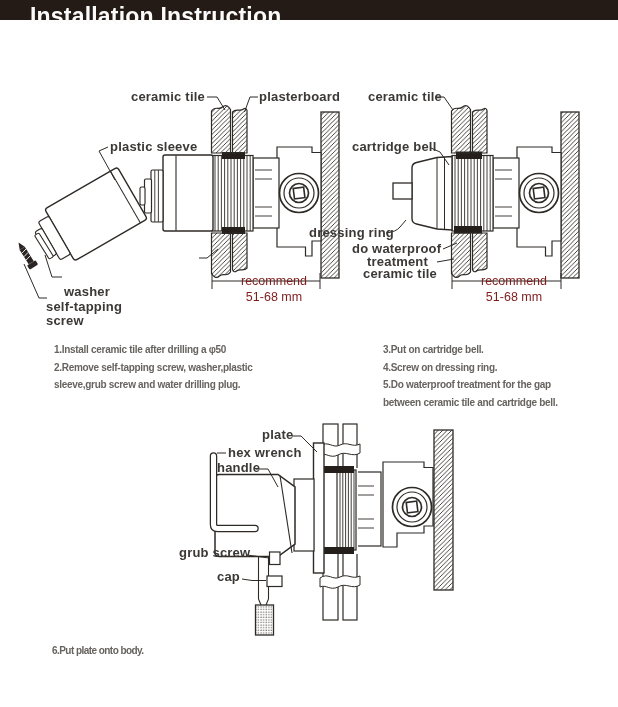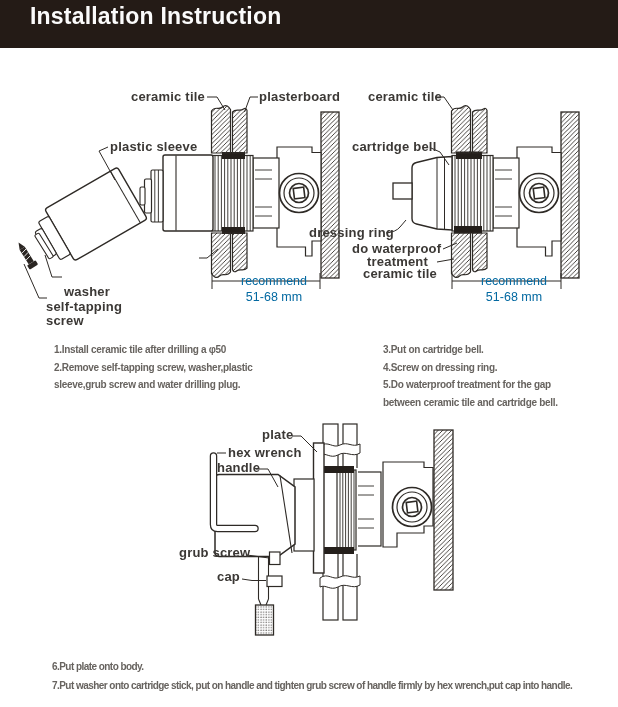--- a/index.html
+++ b/index.html
@@ -1,28 +1,28 @@
 <!DOCTYPE html>
 <html><head>
 <meta charset="utf-8">
 <style>
   html,body{margin:0;padding:0;background:#ffffff;}
   #page{position:relative;width:618px;height:707px;background:#ffffff;overflow:hidden;
         font-family:"Liberation Sans", sans-serif;}
-  #hdr{position:absolute;left:0;top:0;width:618px;height:48px;background:#241b16;}
+  #hdr{position:absolute;left:0;top:0;width:618px;height:20px;background:#241b16;}
   #hdr .t{position:absolute;left:30px;top:0;line-height:32px;font-size:23px;font-weight:700;
           color:#fbfbfb;letter-spacing:.2px;white-space:nowrap;}
   svg.art{position:absolute;left:0;top:0;}
   .lbl{position:absolute;font-size:13px;color:#3b3835;letter-spacing:.2px;white-space:pre-line;
        line-height:13.5px;font-weight:bold;}
   .lbl.two{line-height:14px;}
-  .dim{position:absolute;width:126px;text-align:center;font-size:12.5px;color:#0369a1;}
+  .dim{position:absolute;width:126px;text-align:center;font-size:12.5px;color:#7f1d1d;}
   .steps{position:absolute;font-size:10px;font-weight:700;color:#67635f;letter-spacing:-.3px;
          line-height:17.5px;white-space:nowrap;}
-  .steps.bottom{line-height:18.5px;letter-spacing:-.55px;margin-top:16px;}
+  .steps.bottom{line-height:18.5px;letter-spacing:-.55px;}
 </style>
 </head>
 <body>
 
 <div id="page">
 
   <div id="hdr">
     <span class="t">Installation Instruction</span>
   </div>
 
@@ -202,16 +202,15 @@
     <div>sleeve,grub screw and water drilling plug.</div>
   </div>
   <div class="steps" style="left:383px;top:341px">
     <div>3.Put on cartridge bell.</div>
     <div>4.Screw on dressing ring.</div>
     <div>5.Do waterproof treatment for the gap</div>
     <div>between ceramic tile and cartridge bell.</div>
   </div>
   <div class="steps bottom" style="left:52px;top:642px">
     <div>6.Put plate onto body.</div>
-    <div>7.Put washer onto cartridge stick, put on handle and tighten grub screw of handle firmly by hex wrench,put cap into handle.</div>
   </div>
 
 </div>
 
 </body></html>

